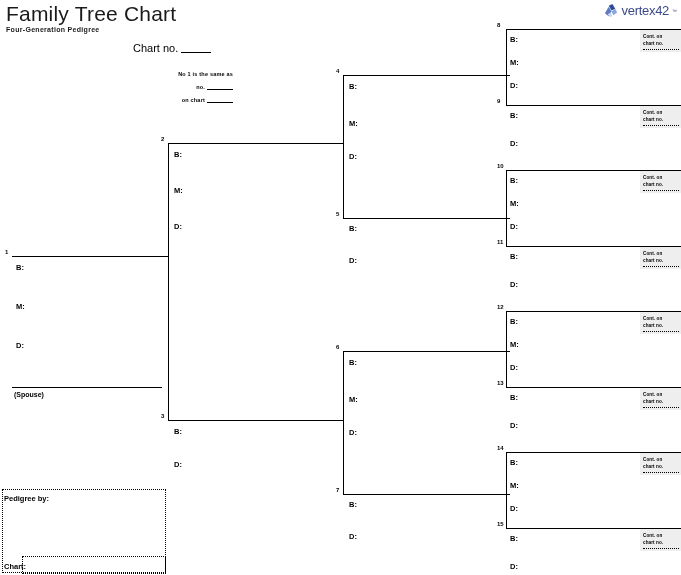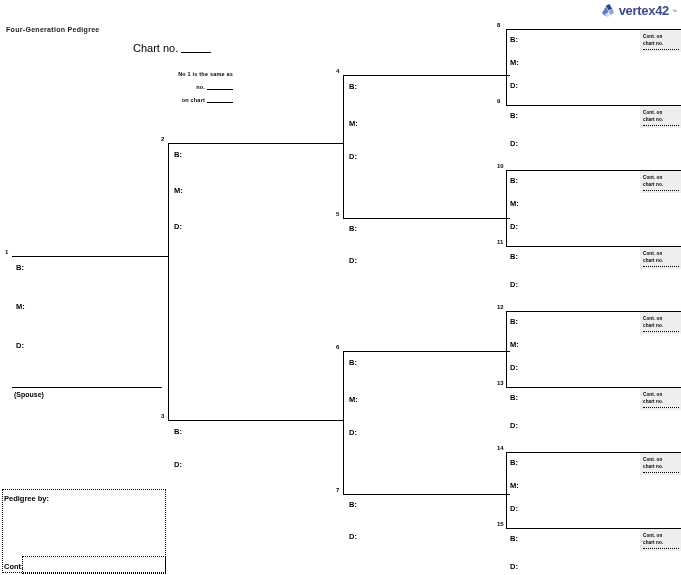--- a/index.html
+++ b/index.html
@@ -46,21 +46,21 @@
     position: absolute;
     right: 4px;
     top: 3px;
     display: flex;
     align-items: center;
     gap: 3px;
   }
   .logo-mark { width: 15px; height: 15px; display:block; }
   .logo-text {
     font-size: 13px;
-    font-weight: 700;
+    font-weight: 400;
     color: #3c4a8a;
     letter-spacing: -0.3px;
     line-height: 1;
   }
   .logo-tm {
     font-size: 5px;
     color: #3c4a8a;
     vertical-align: super;
   }
 
@@ -188,20 +188,21 @@
     top: 562px;
     font-size: 7.5px;
     font-weight: 700;
   }
 </style>
 </head>
 <body>
 
 <div id="sheet">
 
+  <div class="title">Family Tree Chart</div>
   <div class="subtitle">Four-Generation Pedigree</div>
 
   <div class="logo">
     <svg class="logo-mark" viewBox="0 0 16 16">
       <polygon points="1,11 5,4 8,9 5,14" fill="#5c7bbf"></polygon>
       <polygon points="5,3 9,1 12,6 8,8" fill="#2f4a96"></polygon>
       <polygon points="8,9 12,6 14,10 10,13" fill="#8aa7dc"></polygon>
       <polygon points="4,12 7,10 9,14 6,15" fill="#c9d6ee"></polygon>
     </svg>
     <span class="logo-text">vertex42</span>
@@ -351,15 +352,15 @@
   <div class="fld" style="left:510px; top:563px;">D:</div>
   <div class="cont" style="left:640px; top:528px;">
     <div class="ctext">Cont. on</div>
     <div class="ctext">chart no.</div>
     <div class="cdots"></div>
   </div>
 
   <div class="prep-box"></div>
   <div class="prep-lbl">Pedigree by:</div>
   <div class="date-box"></div>
-  <div class="date-lbl">Cont:</div>
+  <div class="date-lbl">Chart:</div>
 
 </div>
 
 </body></html>

